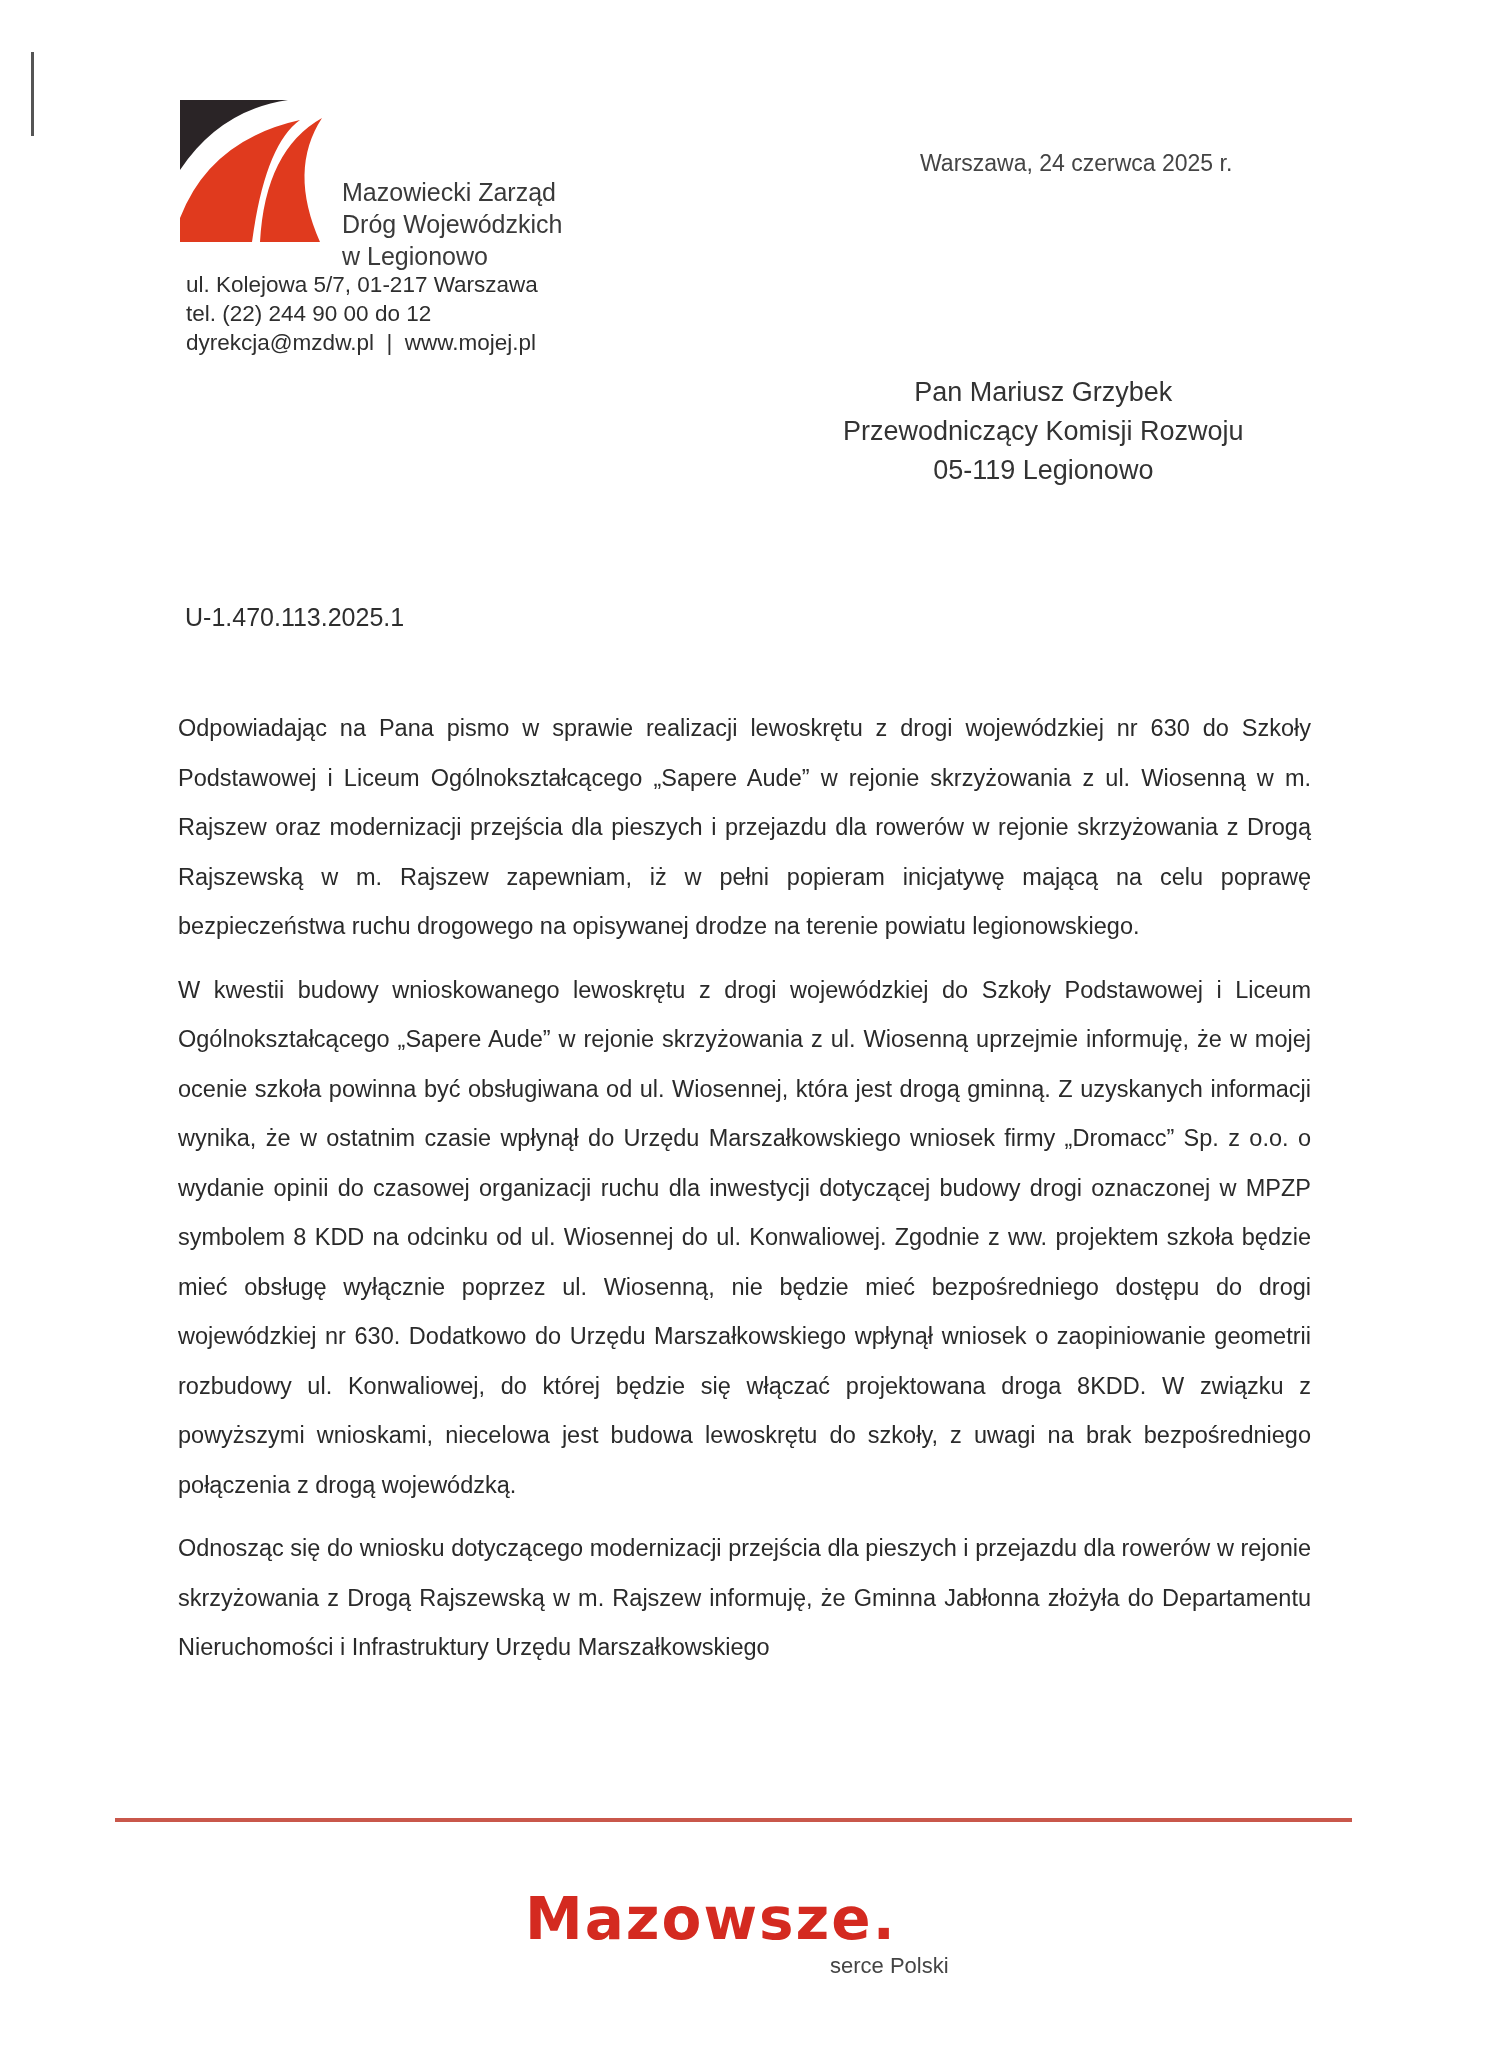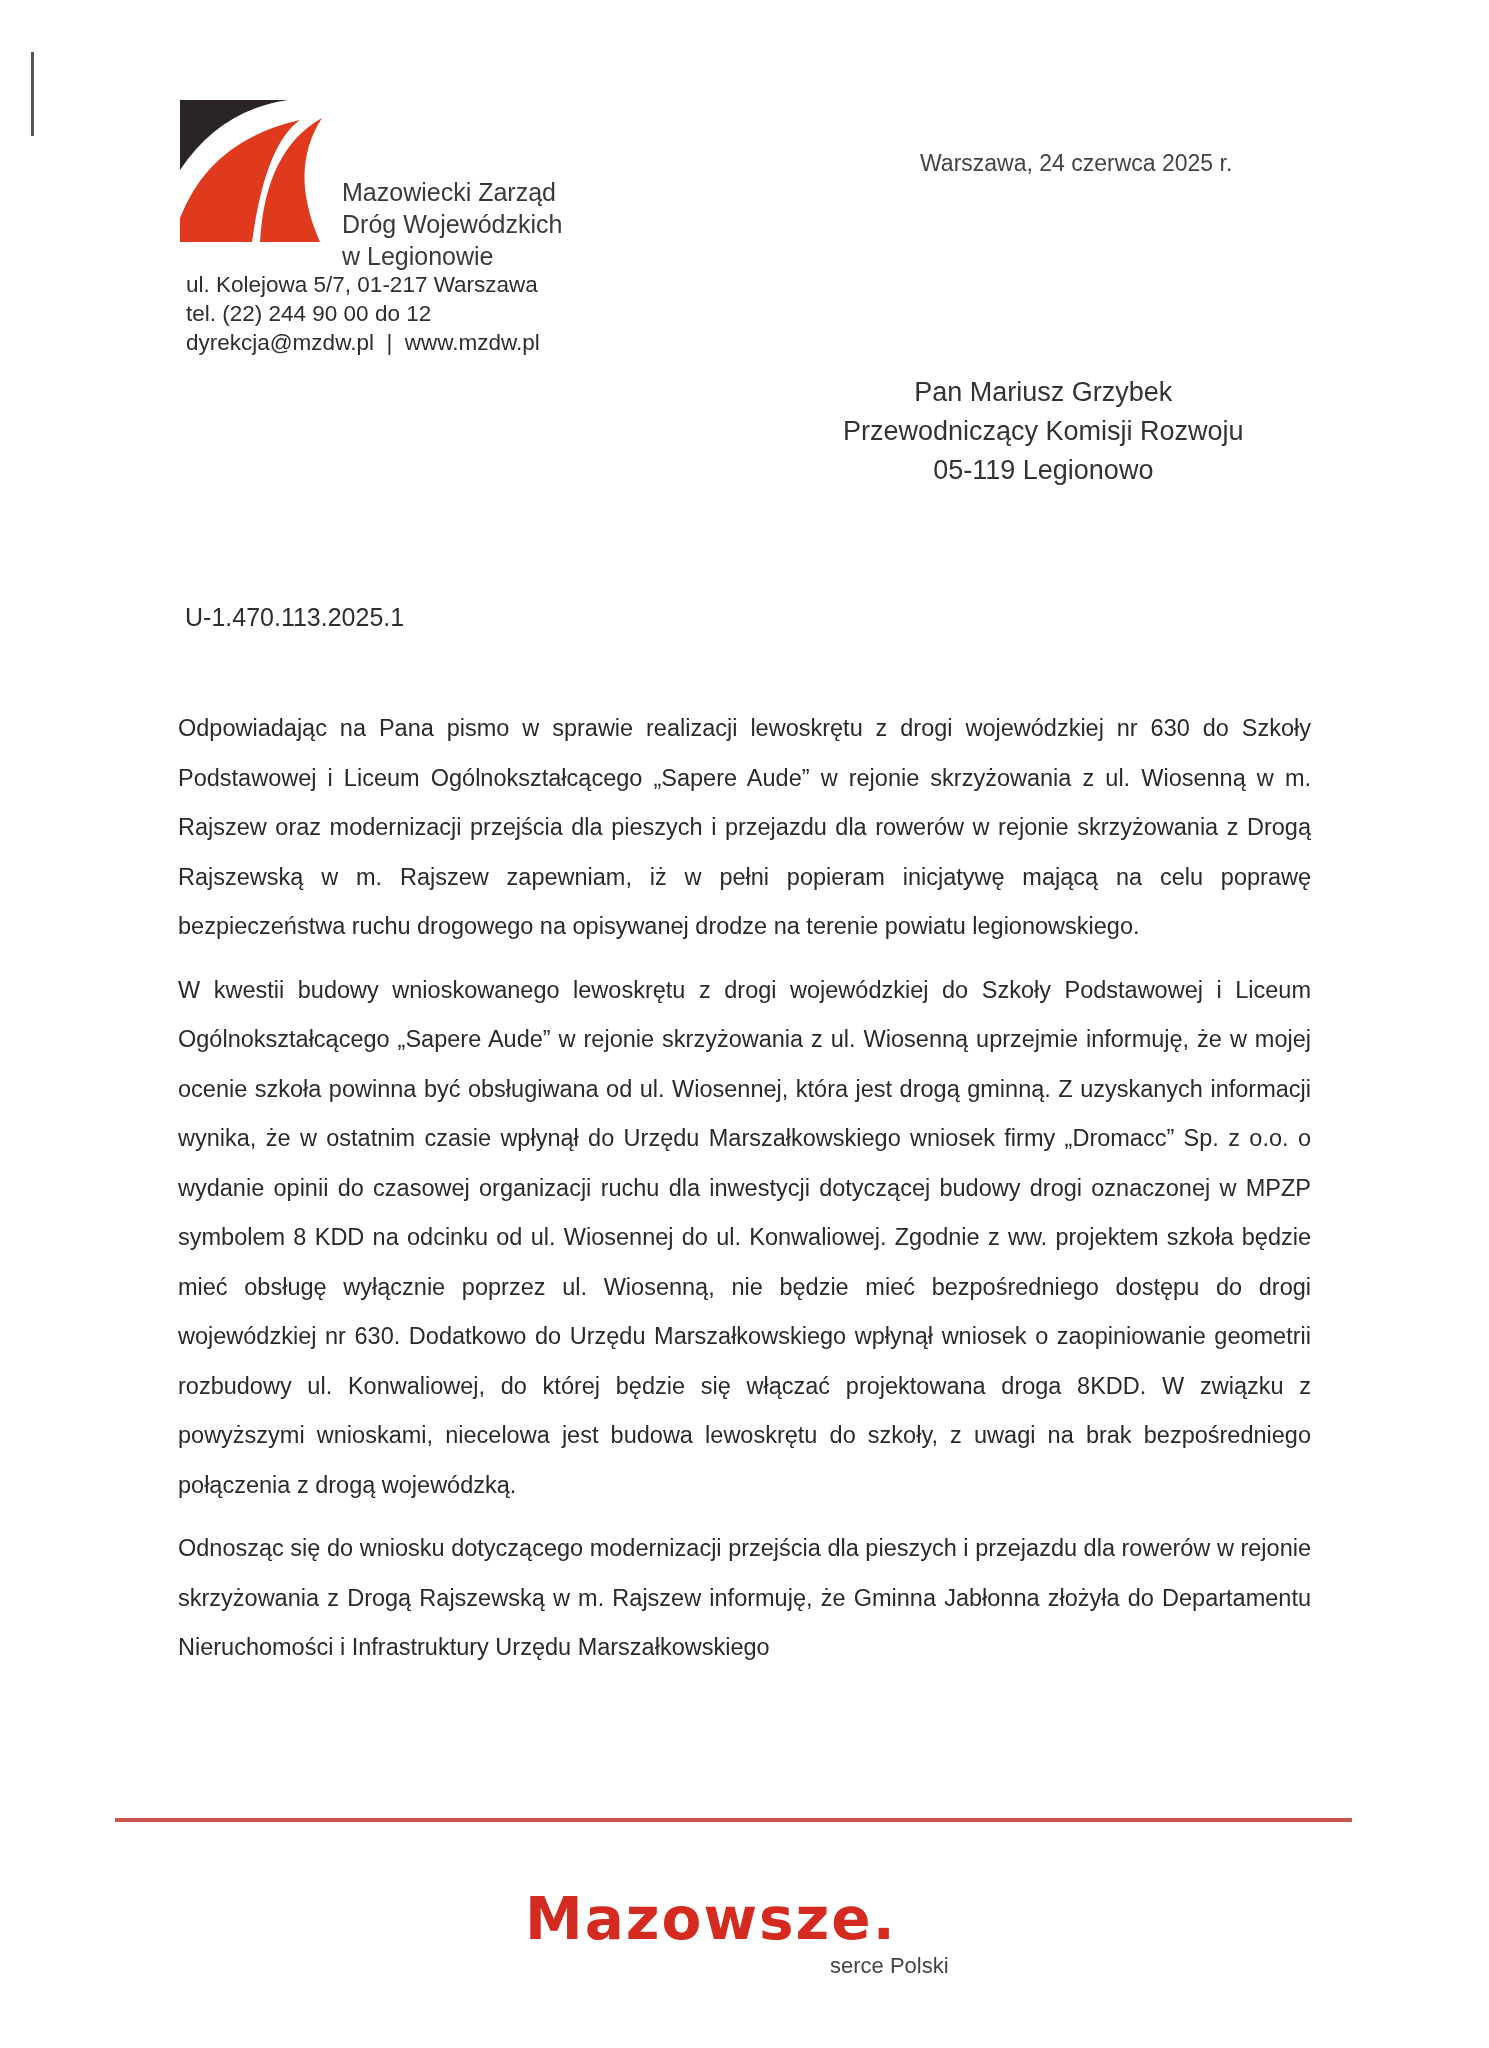--- a/index.html
+++ b/index.html
@@ -113,30 +113,30 @@
 
 <svg class="logo" viewBox="0 0 150 142">
   <path d="M0 0 L108 0 Q40 10 0 70 Z" fill="#2a2426"></path>
   <path d="M0 142 L0 118 Q30 40 120 20 Q85 45 72 142 Z" fill="#e03a1e"></path>
   <path d="M80 142 Q85 50 142 18 Q108 70 140 142 Z" fill="#e03a1e"></path>
 </svg>
 
 <div class="org-name">
   <div>Mazowiecki Zarząd</div>
   <div>Dróg Wojewódzkich</div>
-  <div>w Legionowie</div>
+  <div>w Legionowo</div>
 </div>
 
 <div class="contact">
   <div>ul. Kolejowa 5/7, 01-217 Warszawa</div>
   <div>tel. (22) 244 90 00 do 12</div>
   <div>
     <span>dyrekcja@mzdw.pl</span>
     &nbsp;<span>|</span>&nbsp;
-    <span>www.mzdw.pl</span>
+    <span>www.mojej.pl</span>
   </div>
 </div>
 
 <div class="date">Warszawa, 24 czerwca 2025 r.</div>
 
 <div class="recipient">
   <div>Pan Mariusz Grzybek</div>
   <div>Przewodniczący Komisji Rozwoju</div>
   <div>05-119 Legionowo</div>
 </div>

